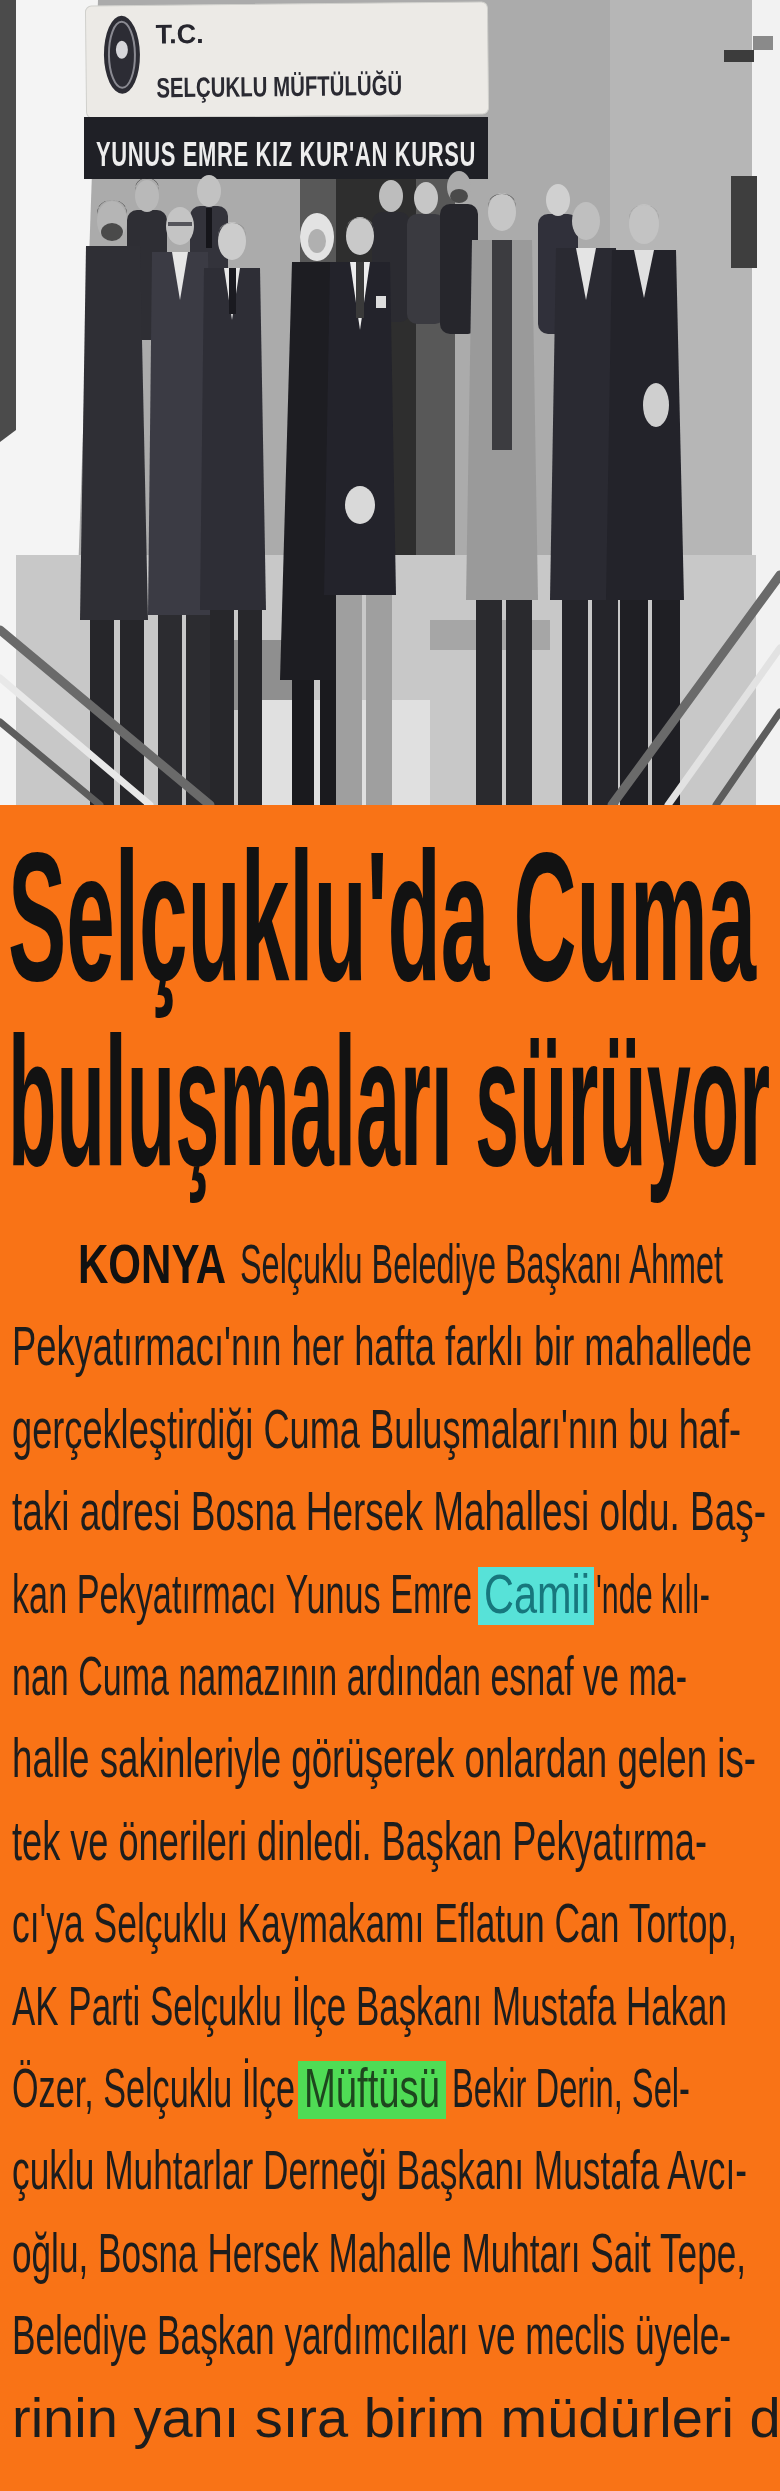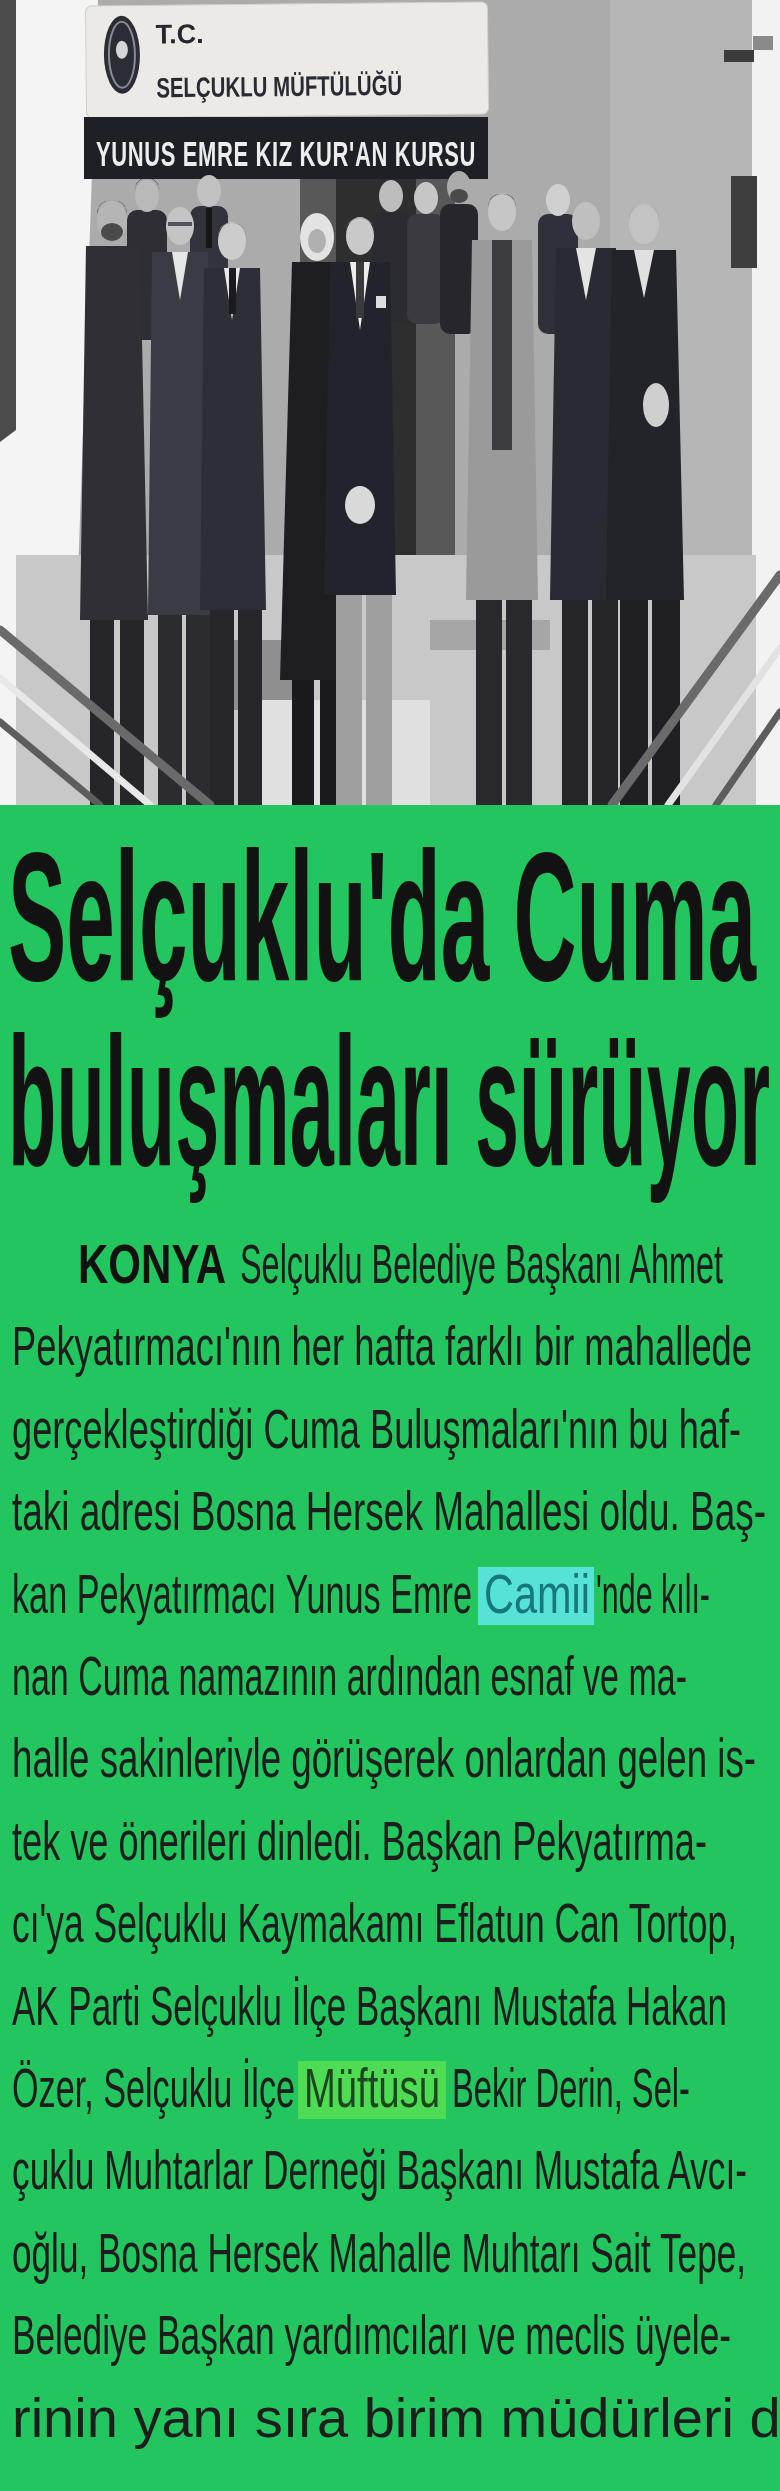--- a/index.html
+++ b/index.html
@@ -1,16 +1,16 @@
 <!DOCTYPE html>
 <html><head>
 <meta charset="utf-8">
 <style>
   html,body{margin:0;padding:0;background:#ffffff;}
-  #page{position:relative;width:780px;height:2491px;background:#22c55e;overflow:hidden;
+  #page{position:relative;width:780px;height:2491px;background:#f97316;overflow:hidden;
         font-family:"Liberation Sans",sans-serif;}
   svg{display:block;}
   
   .sign-tc{font:bold 27px "Liberation Sans",sans-serif;fill:#26262e;}
   .sign-muf{font:bold 28px "Liberation Sans",sans-serif;fill:#2a2a32;}
   .banner-txt{font:bold 35px "Liberation Sans",sans-serif;fill:#ededed;letter-spacing:1px;}
   
   .headline-txt{font:bold 184px "Liberation Sans",sans-serif;fill:#121212;}
   
   .seg{font:400 56px "Liberation Sans",sans-serif;fill:#1d1d1d;}

